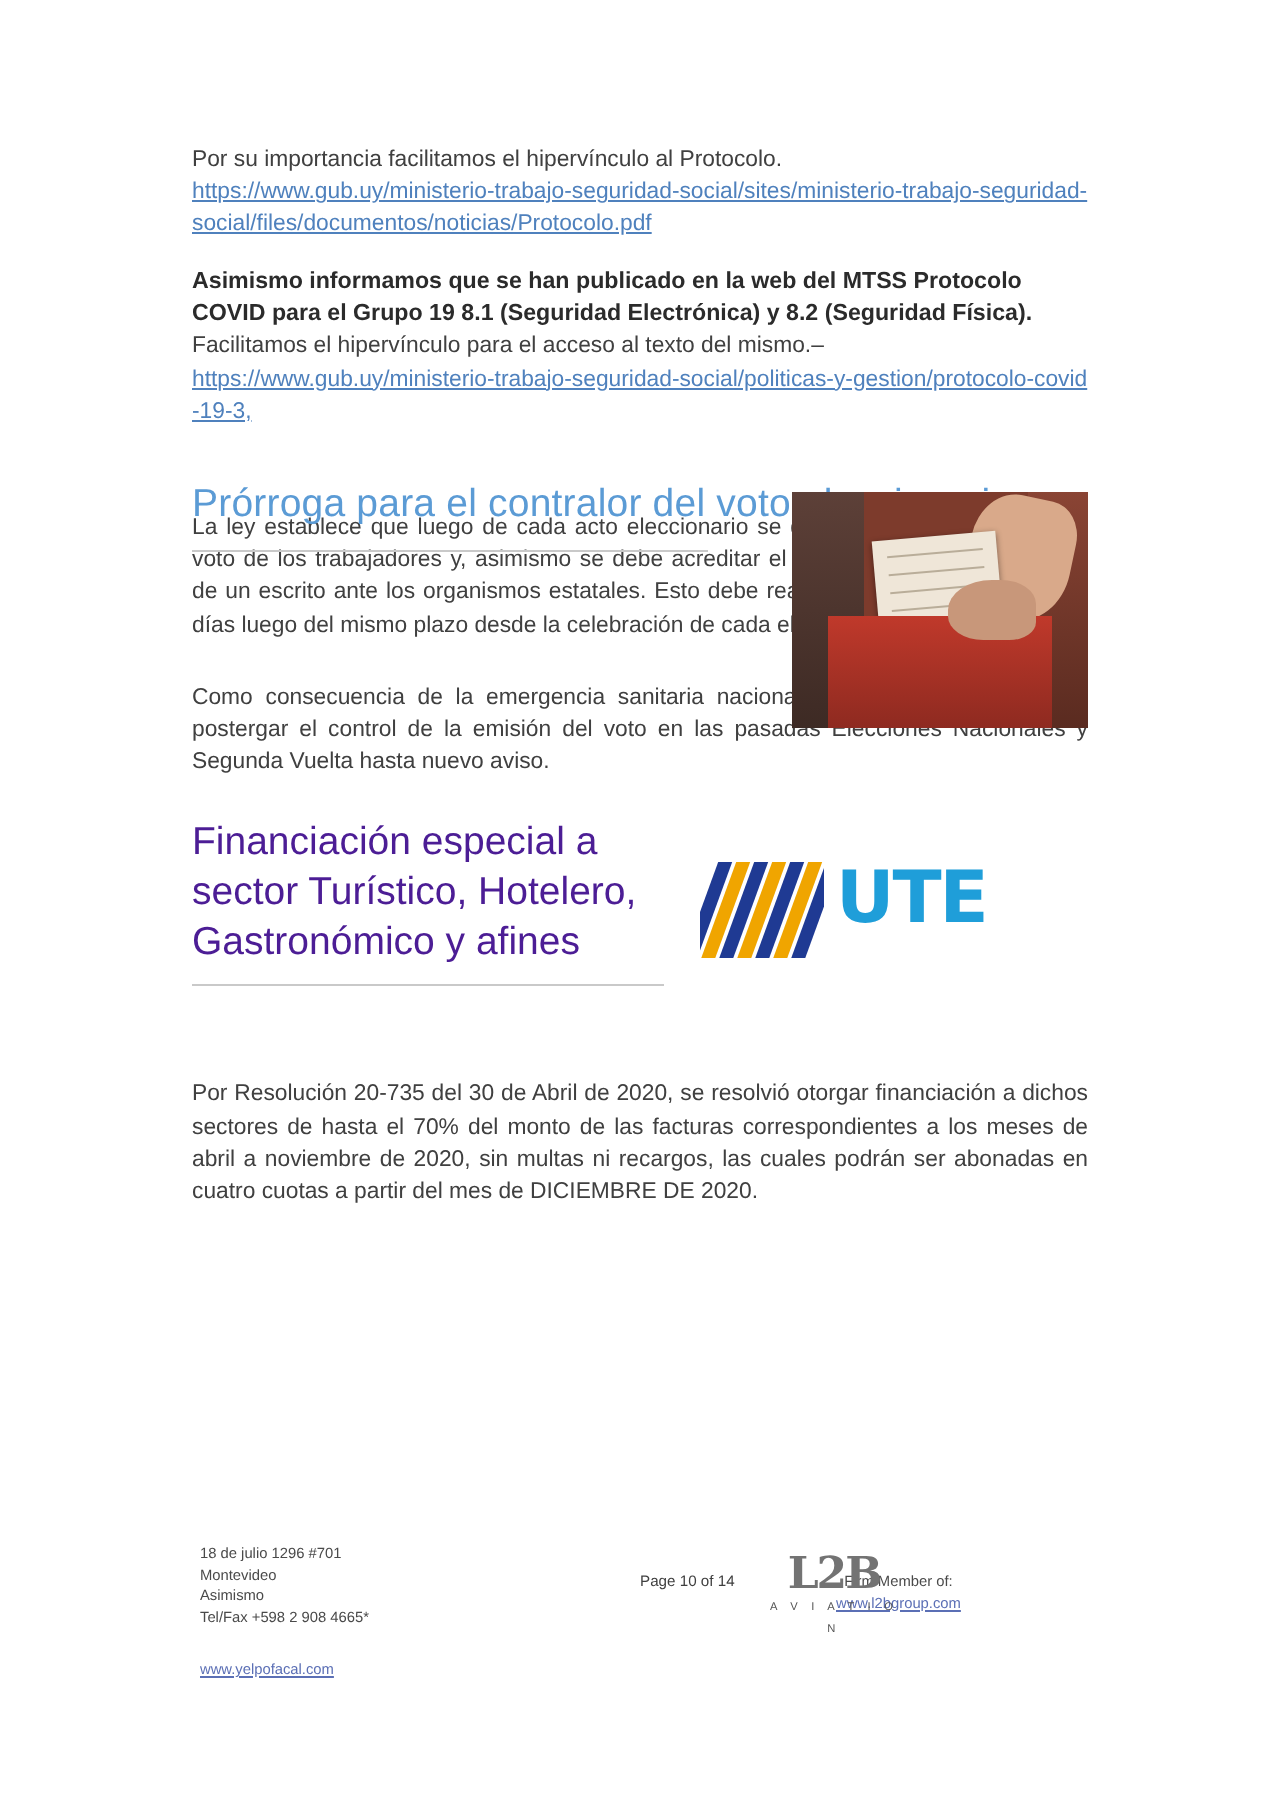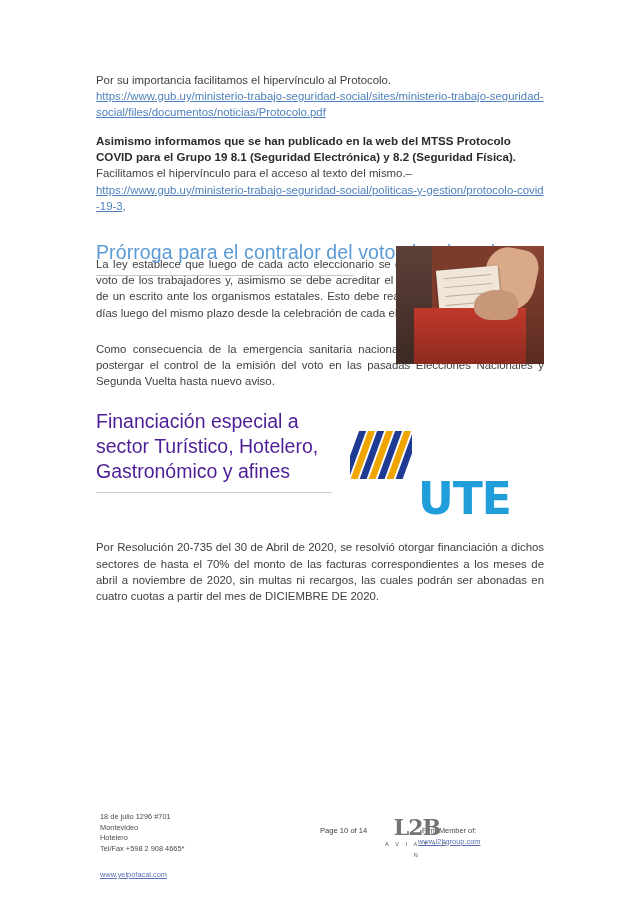--- a/index.html
+++ b/index.html
@@ -153,32 +153,31 @@
     height: 62px;
     background: #1f3a93;
     transform: skewX(-20deg);
   }
   .logo .bars span.y { background: #f0a500; }
   .logo .ute {
     position: absolute;
     left: 68px;
     top: -2px;
     font-family: "DejaVu Sans", sans-serif;
-    font-size: 44px;
+    font-size: 36px;
     font-weight: bold;
     color: #1f9ed9;
     letter-spacing: -1px;
-    margin-top: 44px;
   }
 
   
   .footer {
     position: absolute;
     left: 0;
-    top: 804px;
+    top: 764px;
     width: 512px;
     height: 94px;
     font-size: 7.4px;
     color: #4a4a4a;
     line-height: 10.5px;
   }
   .footer .addr {
     position: absolute;
     left: 100px;
     top: 8px;
@@ -296,21 +295,21 @@
     <div class="gap-l"></div>
 
     <p class="justify">Por Resolución 20-735 del 30 de Abril de 2020, se resolvió otorgar financiación a dichos sectores de hasta el 70% del monto de las facturas correspondientes a los meses de abril a noviembre de 2020, sin multas ni recargos, las cuales podrán ser abonadas en cuatro cuotas a partir del mes de DICIEMBRE DE 2020.</p>
 
   </div>
 
   <div class="footer">
     <div class="addr">
       <div>18 de julio 1296 #701</div>
       <div>Montevideo</div>
-      <div>Hotelero</div>
+      <div>Asimismo</div>
       <div>Tel/Fax +598 2 908 4665*</div>
       <div class="web">www.yelpofacal.com</div>
     </div>
     <div class="pageno">Page 10 of 14</div>
     <div class="firm">
       <div>Firm Member of:</div>
       <div class="site">www.l2bgroup.com</div>
     </div>
     <div class="l2b">
       <div class="mark"><span>L2B</span></div>

